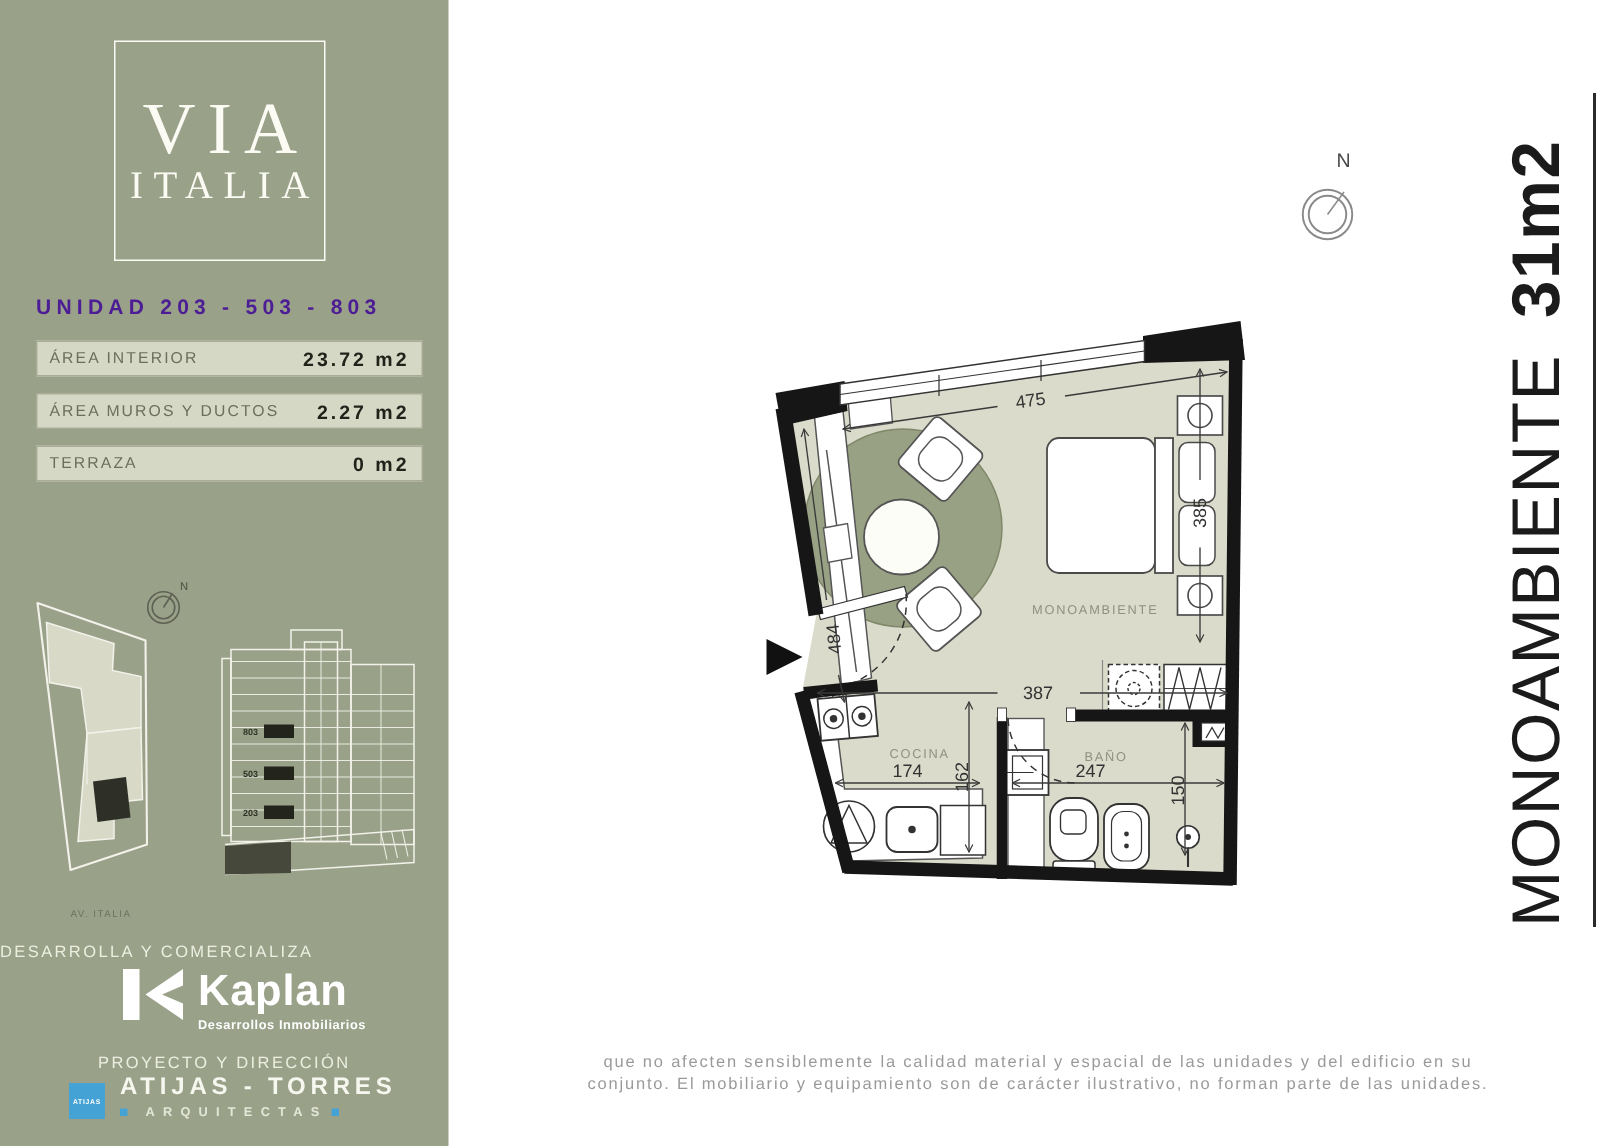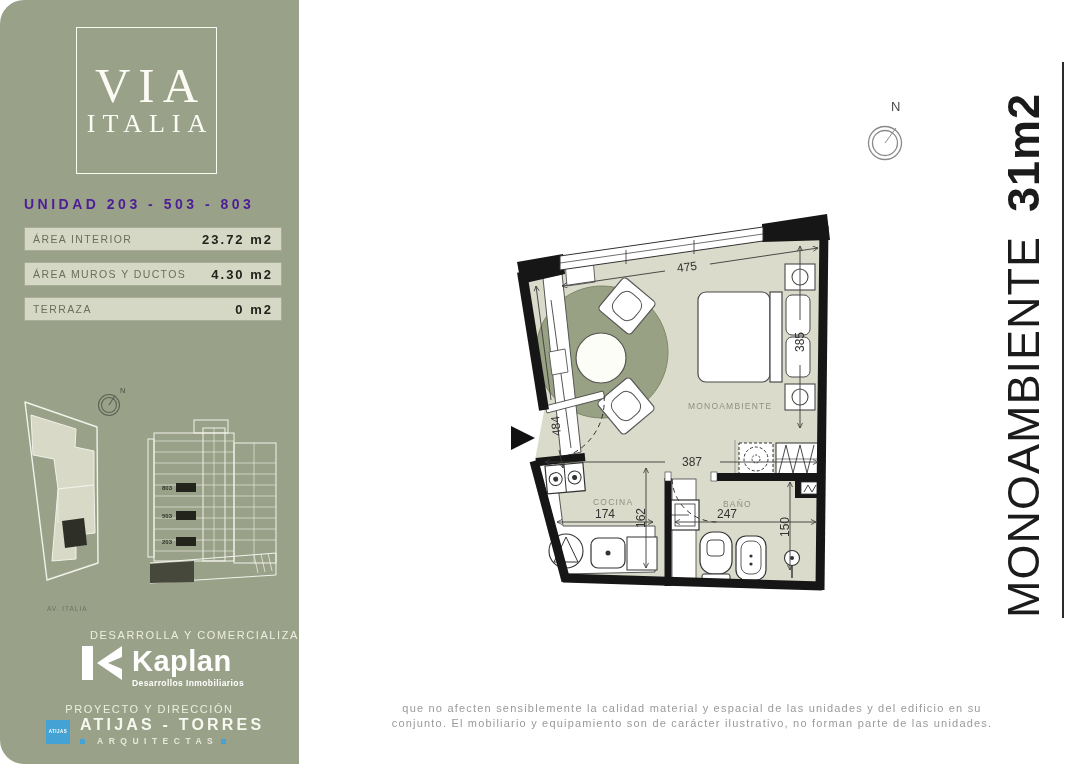--- a/index.html
+++ b/index.html
@@ -1,42 +1,42 @@
 <!DOCTYPE html>
 <html><head>
 <meta charset="utf-8">
 <style>
   html,body{margin:0;padding:0;background:#ffffff;}
   #stage{position:relative;width:1080px;height:764px;background:#ffffff;overflow:hidden;
-         font-family:"Liberation Sans","DejaVu Sans",sans-serif;border-radius:24px;}
+         font-family:"Liberation Sans","DejaVu Sans",sans-serif;}
   
   .sidebar{position:absolute;left:0;top:0;width:299px;height:764px;background:#9aa189;}
   .logo-box{position:absolute;left:76px;top:27px;width:139px;height:145px;
             border:1.5px solid #fbfbf4;display:flex;flex-direction:column;
             align-items:center;justify-content:center;color:#fbfbf4;
             font-family:"Liberation Serif","DejaVu Serif",serif;}
   .logo-line1{font-size:49px;letter-spacing:8px;line-height:46px;margin-left:8px;}
   .logo-line2{font-size:26px;letter-spacing:7px;line-height:30px;margin-left:7px;}
   .unit-title{position:absolute;left:24px;top:196px;font-size:14px;font-weight:bold;
               letter-spacing:3.5px;color:#4c1d95;}
   .area-rows{position:absolute;left:24px;top:227px;width:258px;}
   .area-row{height:24px;margin-bottom:11px;background:#d6d8c6;border:1px solid #a9ad98;
             display:flex;align-items:center;justify-content:space-between;
             padding:0 8px;box-sizing:border-box;}
   .area-label{font-size:10.5px;color:#6b6e5c;letter-spacing:1.4px;}
   .area-value{font-size:13px;font-weight:bold;color:#20231a;letter-spacing:2px;}
-  .dev-heading{position:absolute;left:0;top:629px;width:299px;text-align:right;
+  .dev-heading{position:absolute;left:0;top:629px;width:299px;text-align:left;
                font-size:11px;color:#eceee0;letter-spacing:1.6px;}
   .kaplan{position:absolute;left:82px;top:646px;display:flex;align-items:flex-start;}
   .kaplan-text{margin-left:10px;color:#ffffff;}
   .kaplan-name{font-size:29px;font-weight:bold;line-height:30px;letter-spacing:0.5px;}
   .kaplan-tag{font-size:8.5px;font-weight:bold;letter-spacing:0.4px;margin-top:2px;}
   .arch-heading{position:absolute;left:0;top:703px;width:299px;text-align:center;
                 font-size:11px;color:#eceee0;letter-spacing:1.6px;}
-  .atijas{position:absolute;left:46px;top:717px;display:flex;align-items:center;}
+  .atijas{position:absolute;left:46px;top:717px;display:flex;align-items:flex-end;}
   .atijas-badge{width:24px;height:24px;background:#45a2d4;color:#ffffff;font-size:4.5px;
                 font-weight:bold;display:flex;align-items:center;justify-content:center;
                 letter-spacing:0.5px;}
   .atijas-col{margin-left:10px;}
   .atijas-name{font-size:16px;font-weight:bold;color:#f6f7ef;letter-spacing:3.2px;line-height:16px;}
   .atijas-sub{display:flex;align-items:center;margin-top:3px;}
   .blue-sq{width:5px;height:5px;background:#45a2d4;}
   .atijas-subtext{font-size:8.5px;font-weight:bold;color:#e4e6d7;letter-spacing:5.5px;
                   margin:0 3px 0 12px;}
   
@@ -63,21 +63,21 @@
 
     <div class="unit-title">UNIDAD 203 - 503 - 803</div>
 
     <div class="area-rows">
       <div class="area-row">
         <span class="area-label">ÁREA INTERIOR</span>
         <span class="area-value">23.72 m2</span>
       </div>
       <div class="area-row">
         <span class="area-label">ÁREA MUROS Y DUCTOS</span>
-        <span class="area-value">4.30 m2</span>
+        <span class="area-value">2.27 m2</span>
       </div>
       <div class="area-row">
         <span class="area-label">TERRAZA</span>
         <span class="area-value">0 m2</span>
       </div>
     </div>
 
     <svg style="position:absolute;left:18px;top:383px;" width="266" height="230" viewBox="0 0 266 230">
 
       <g stroke="#5f6254" fill="none" stroke-width="1.1">

